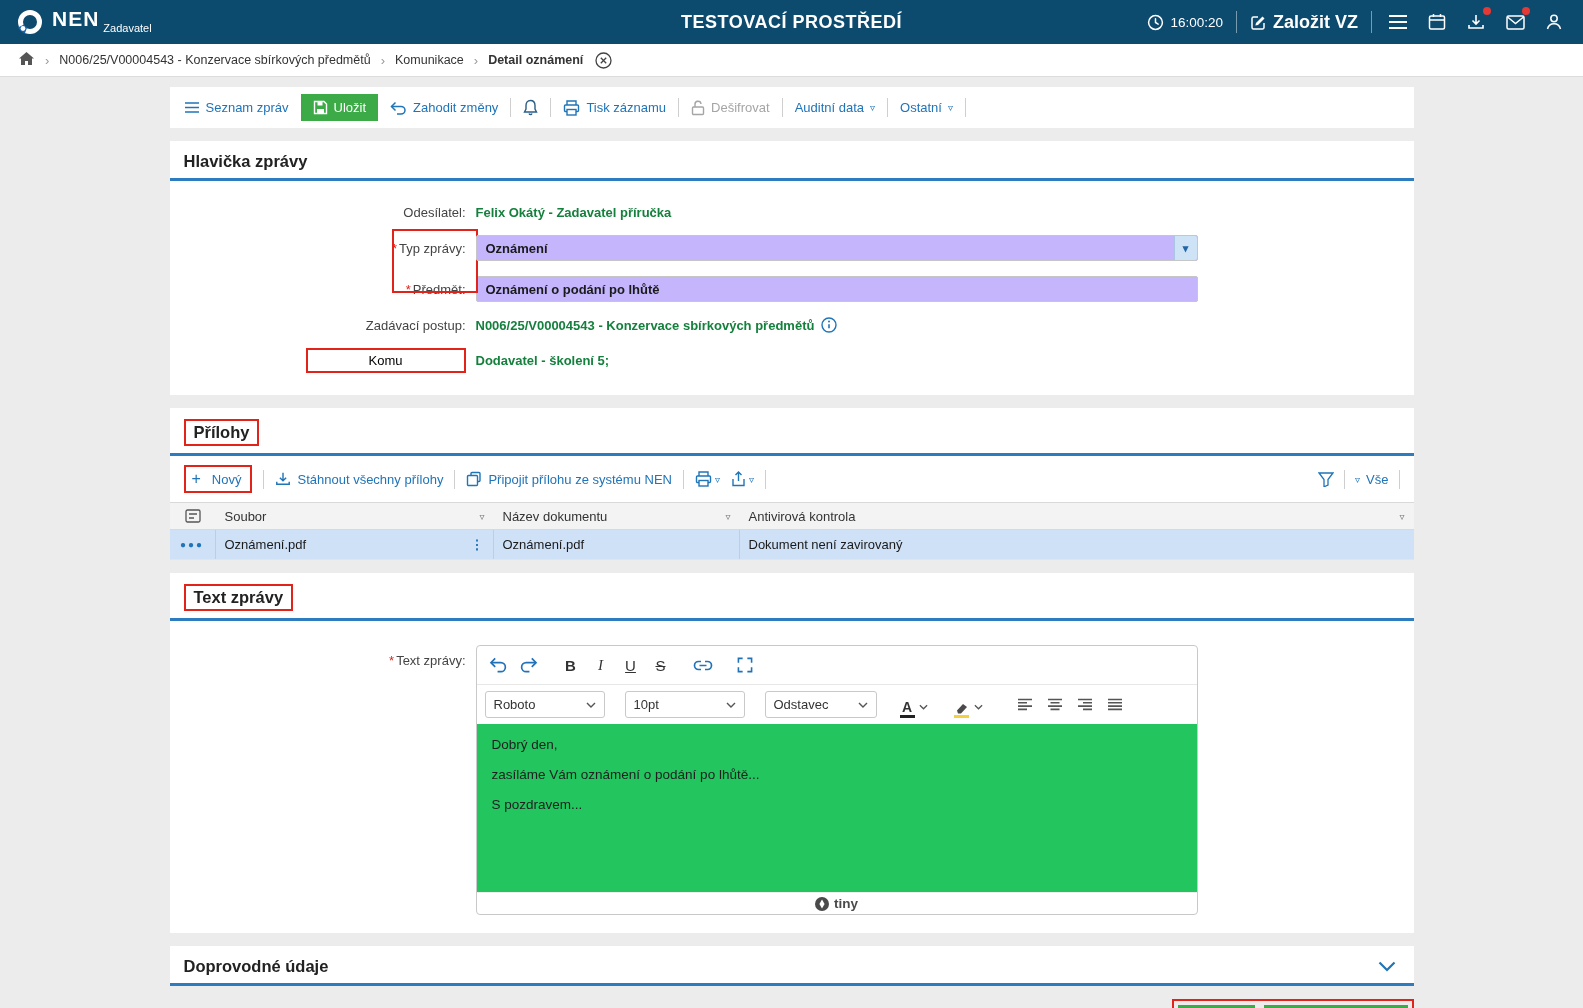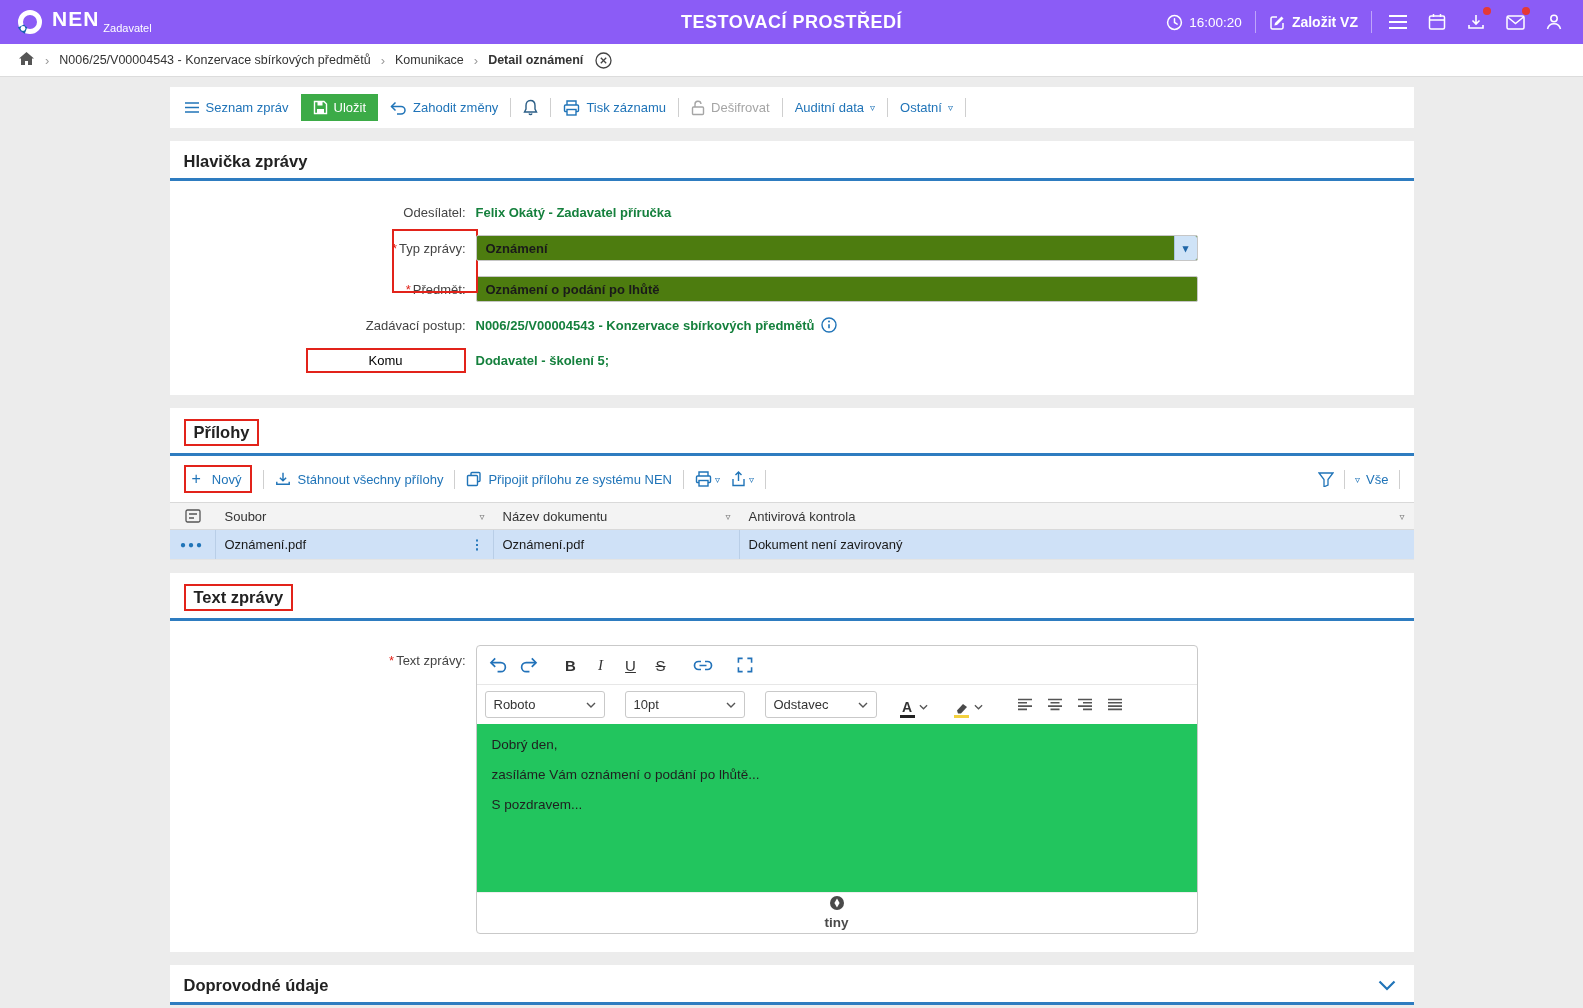--- a/index.html
+++ b/index.html
@@ -7,34 +7,34 @@
   body {
     font-family: "Liberation Sans", sans-serif;
     background: #ececec;
     color: #1a1a1a;
     font-size: 13px;
   }
   .page { width: 1583px; min-height: 1008px; background:#ececec; }
 
   
   .topbar {
-    height: 44px; background: #8b5cf6; color:#fff;
+    height: 44px; background: #0c4a6e; color:#fff;
     display:flex; align-items:center; padding: 0 16px; position:relative;
   }
   .brand { display:flex; align-items:flex-start; gap:8px; }
   .brand-text { font-size: 21px; font-weight: bold; letter-spacing: 1px; line-height: 22px; }
   .brand-sub { font-size: 11px; margin-top: 14px; margin-left: -4px; }
   .env-title {
     position:absolute; left:50%; transform:translateX(-50%);
     font-size: 18px; font-weight: bold; letter-spacing: .5px;
   }
   .top-right { margin-left:auto; display:flex; align-items:center; gap:13px; }
   .top-item { display:flex; align-items:center; gap:6px; cursor:pointer; }
   .top-time { font-size: 13.5px; }
-  .top-createvz { font-size: 14px; font-weight: bold; }
+  .top-createvz { font-size: 18px; font-weight: bold; }
   .vsep-w { width:1px; height:22px; background:rgba(255,255,255,.45); }
   .icon-btn { position:relative; display:flex; align-items:center; justify-content:center; width:26px; height:26px; cursor:pointer; }
   .badge-dot { position:absolute; top:-2px; right:-2px; width:8px; height:8px; background:#e53935; border-radius:50%; }
 
   
   .breadcrumb {
     height: 33px; background:#fff; border-bottom:1px solid #dcdcdc;
     display:flex; align-items:center; gap:10px; padding:0 18px; font-size:12.5px; color:#333;
   }
   .bc-sep { color:#999; font-size:13px; }
@@ -63,21 +63,21 @@
     padding: 6px 12px; font-size:13px; font-family:inherit; cursor:pointer;
   }
   .tri { font-size:10px; color:#2074b8; }
 
   
   .frow { display:flex; align-items:center; margin-bottom: 15px; }
   .flabel { width: 292px; text-align:right; padding-right: 10px; color:#444; flex-shrink:0; }
   .fvalue-bold { font-weight:bold; color:#15803d; display:flex; align-items:center; gap:7px; }
   .req { color:#e2231a; margin-right:2px; }
   .field-yellow {
-    width: 722px; height: 26px; background:#4d7c0f; border:1px solid #c6c6c6; border-radius:2px;
+    width: 722px; height: 26px; background:#c4b5fd; border:1px solid #c6c6c6; border-radius:2px;
     display:flex; align-items:center; padding:0 9px; font-weight:bold; color:#1a1a1a;justify-content:space-between;
   }
   .select-yellow { padding:0; position:relative; }
   .select-text { flex:1; padding:0 9px; }
   .sel-btn {
     width:23px; height:100%; background:#cfe3f7; border-left:1px solid #aac6e2;
     display:flex; align-items:center; justify-content:center; color:#2066a8; font-size:11px; cursor:pointer;
     border-radius:0 2px 2px 0;
   }
   .dualwrap { position:relative; }
@@ -133,21 +133,21 @@
   .w-font { width:120px; } .w-size { width:120px; } .w-block { width:112px; }
   .color-btn { display:flex; align-items:flex-end; gap:4px; cursor:pointer; padding:0 3px; height:27px; }
   .a-stack { display:flex; flex-direction:column; align-items:center; line-height:1; }
   .a-letter { font-weight:bold; font-size:14px; color:#333; }
   .a-bar { width:15px; height:3px; background:#222; margin-top:1px; }
   .hl-bar { width:15px; height:3px; background:#f3d13f; margin-top:1px; }
   .align-group { display:flex; align-items:center; gap:4px; margin-left:6px; }
   .al-btn { width:26px; height:26px; display:flex; align-items:center; justify-content:center; cursor:pointer; }
   .ed-content { background:#22c55e; min-height:168px; padding:13px 15px; color:#1f1f1f; font-size:13.5px; }
   .ed-content p { margin: 0 0 15px; }
-  .ed-footer { display:flex; justify-content:center; align-items:center; gap:5px; padding:3px 9px; border-top:1px solid #eee;flex-direction:column; }
+  .ed-footer { display:flex; justify-content:center; align-items:center; gap:5px; padding:3px 9px; border-top:1px solid #eee; }
   .tiny-text { font-weight:bold; color:#4a4a4a; font-size:13.5px; }
 
   
   .collapse-chev { cursor:pointer; display:flex; align-items:center; padding-right:4px; }
   .footer-actions { display:flex; justify-content:flex-end; padding-bottom: 26px; }
   .footer-redwrap { display:flex; gap:9px; padding:4px; border:2px solid #e2231a; }
   .btn-footer { padding: 7px 16px; }
 </style>
 </head>
 <body>

